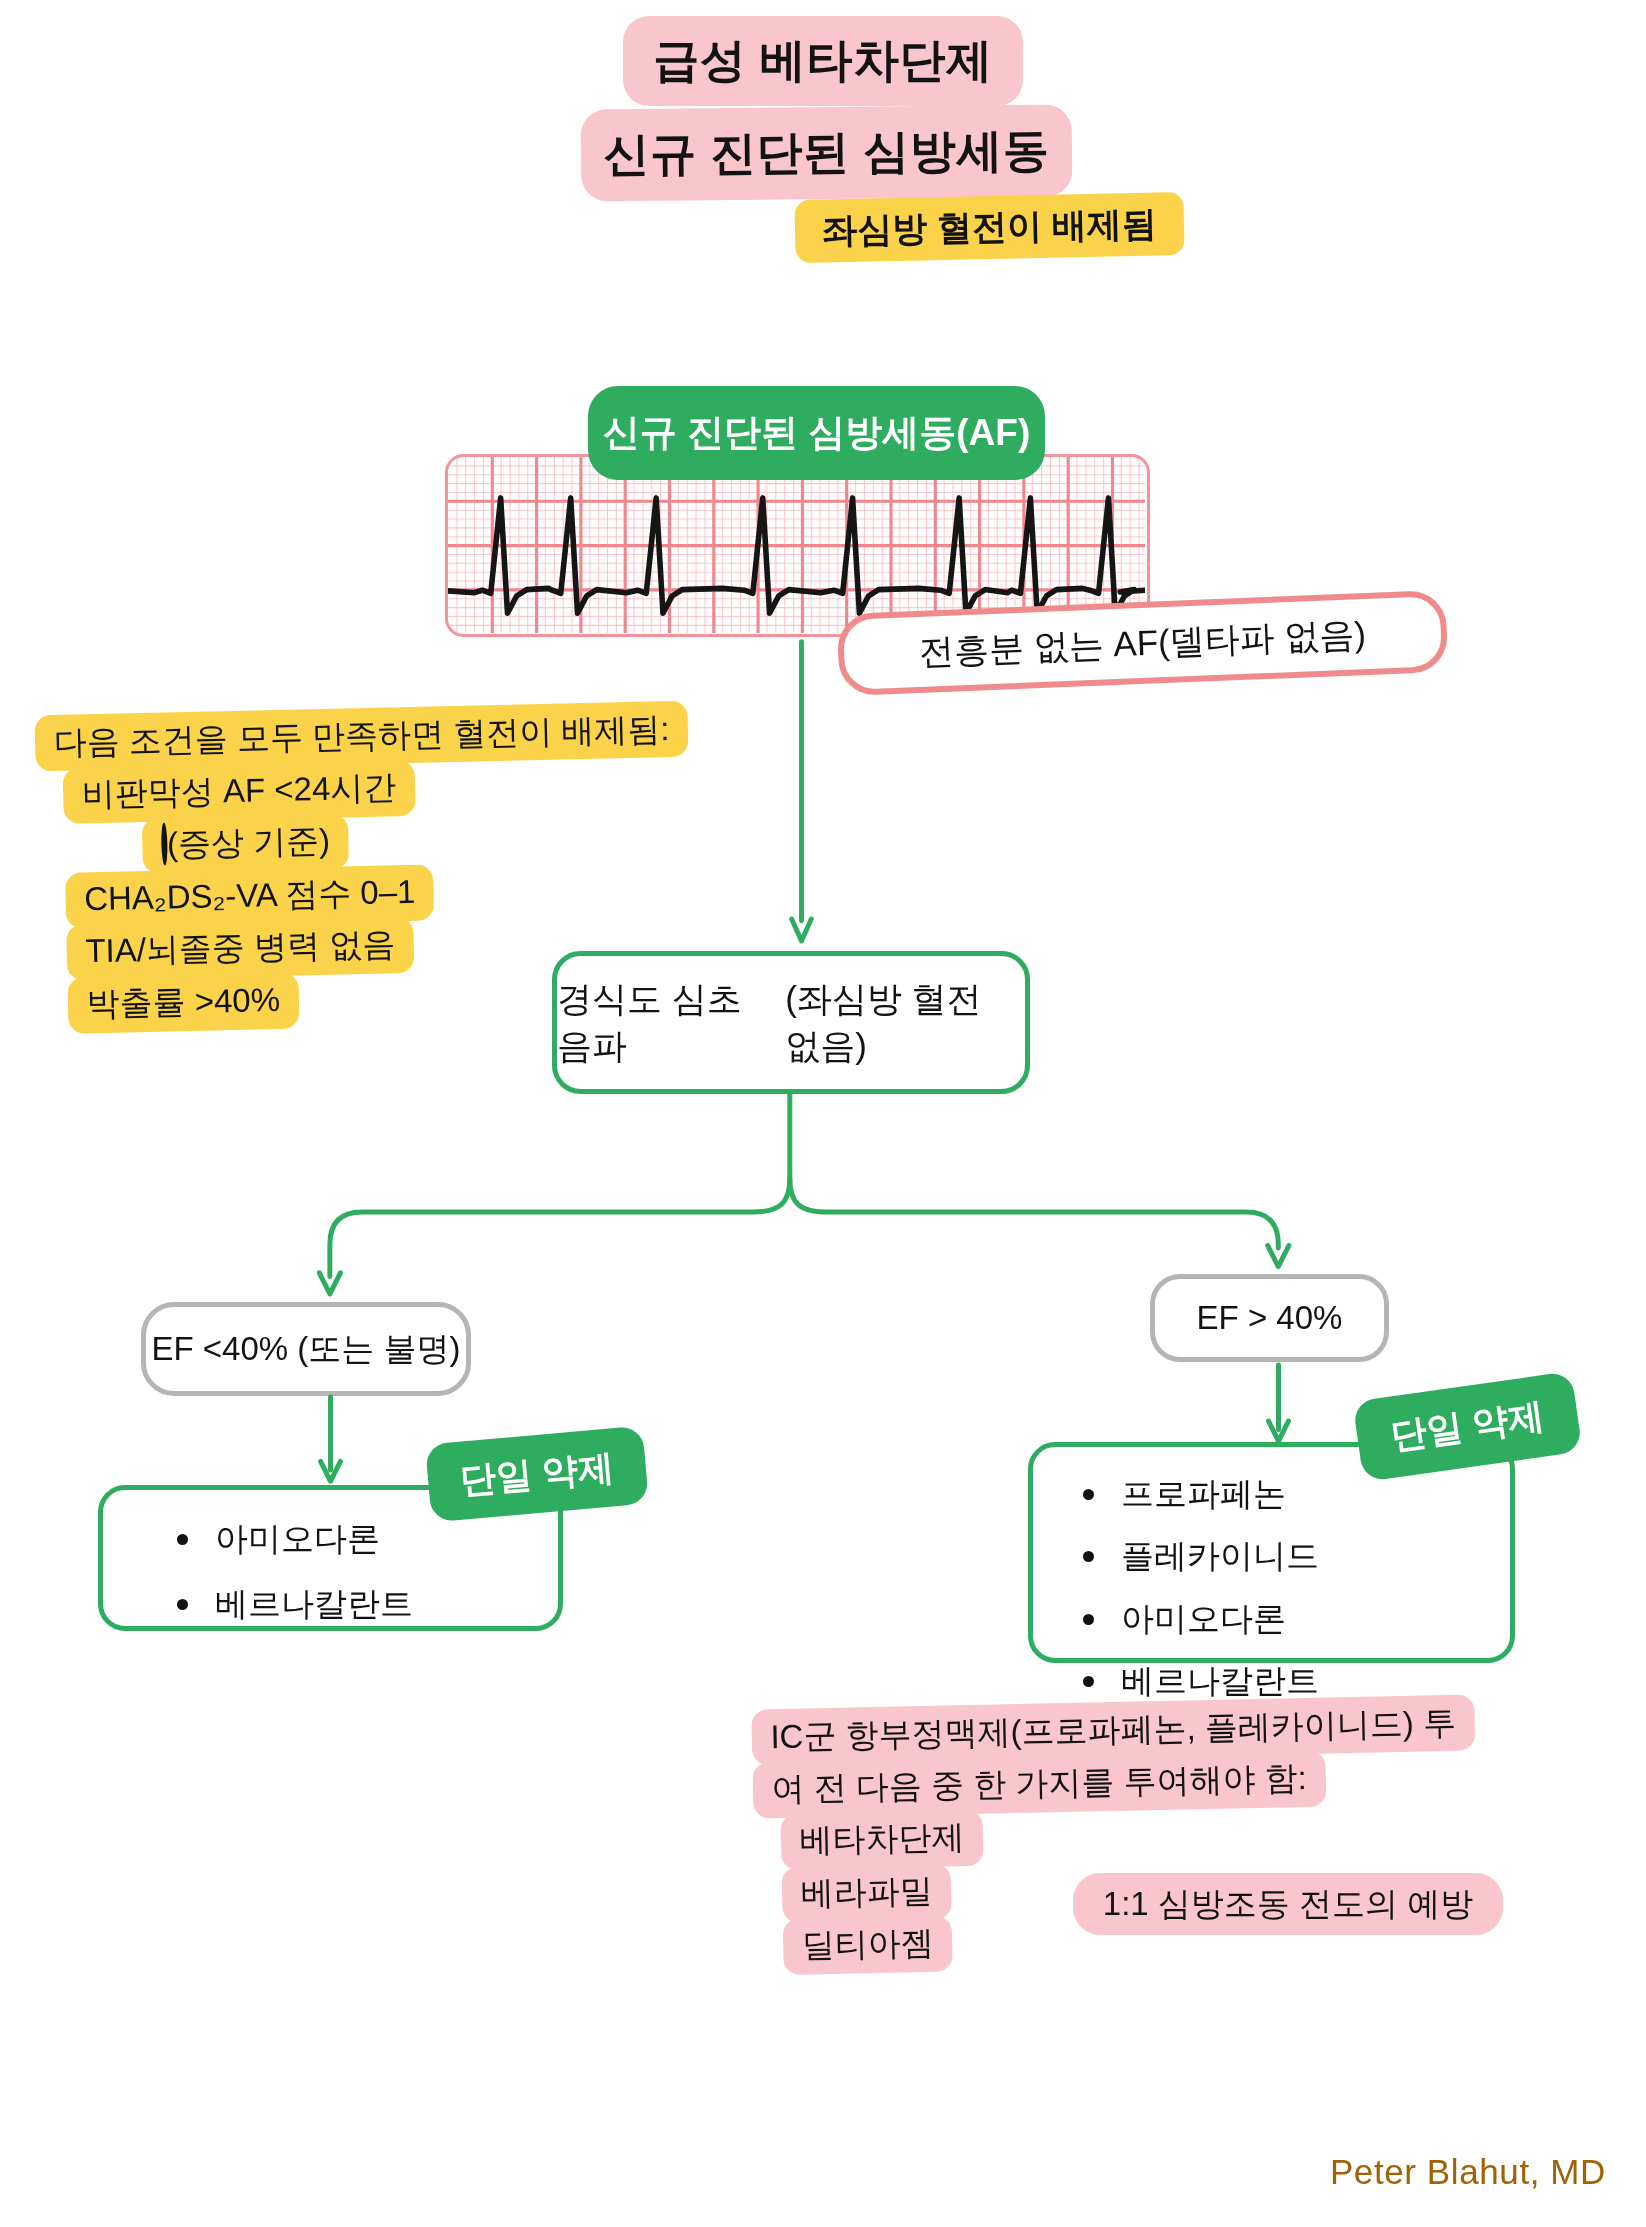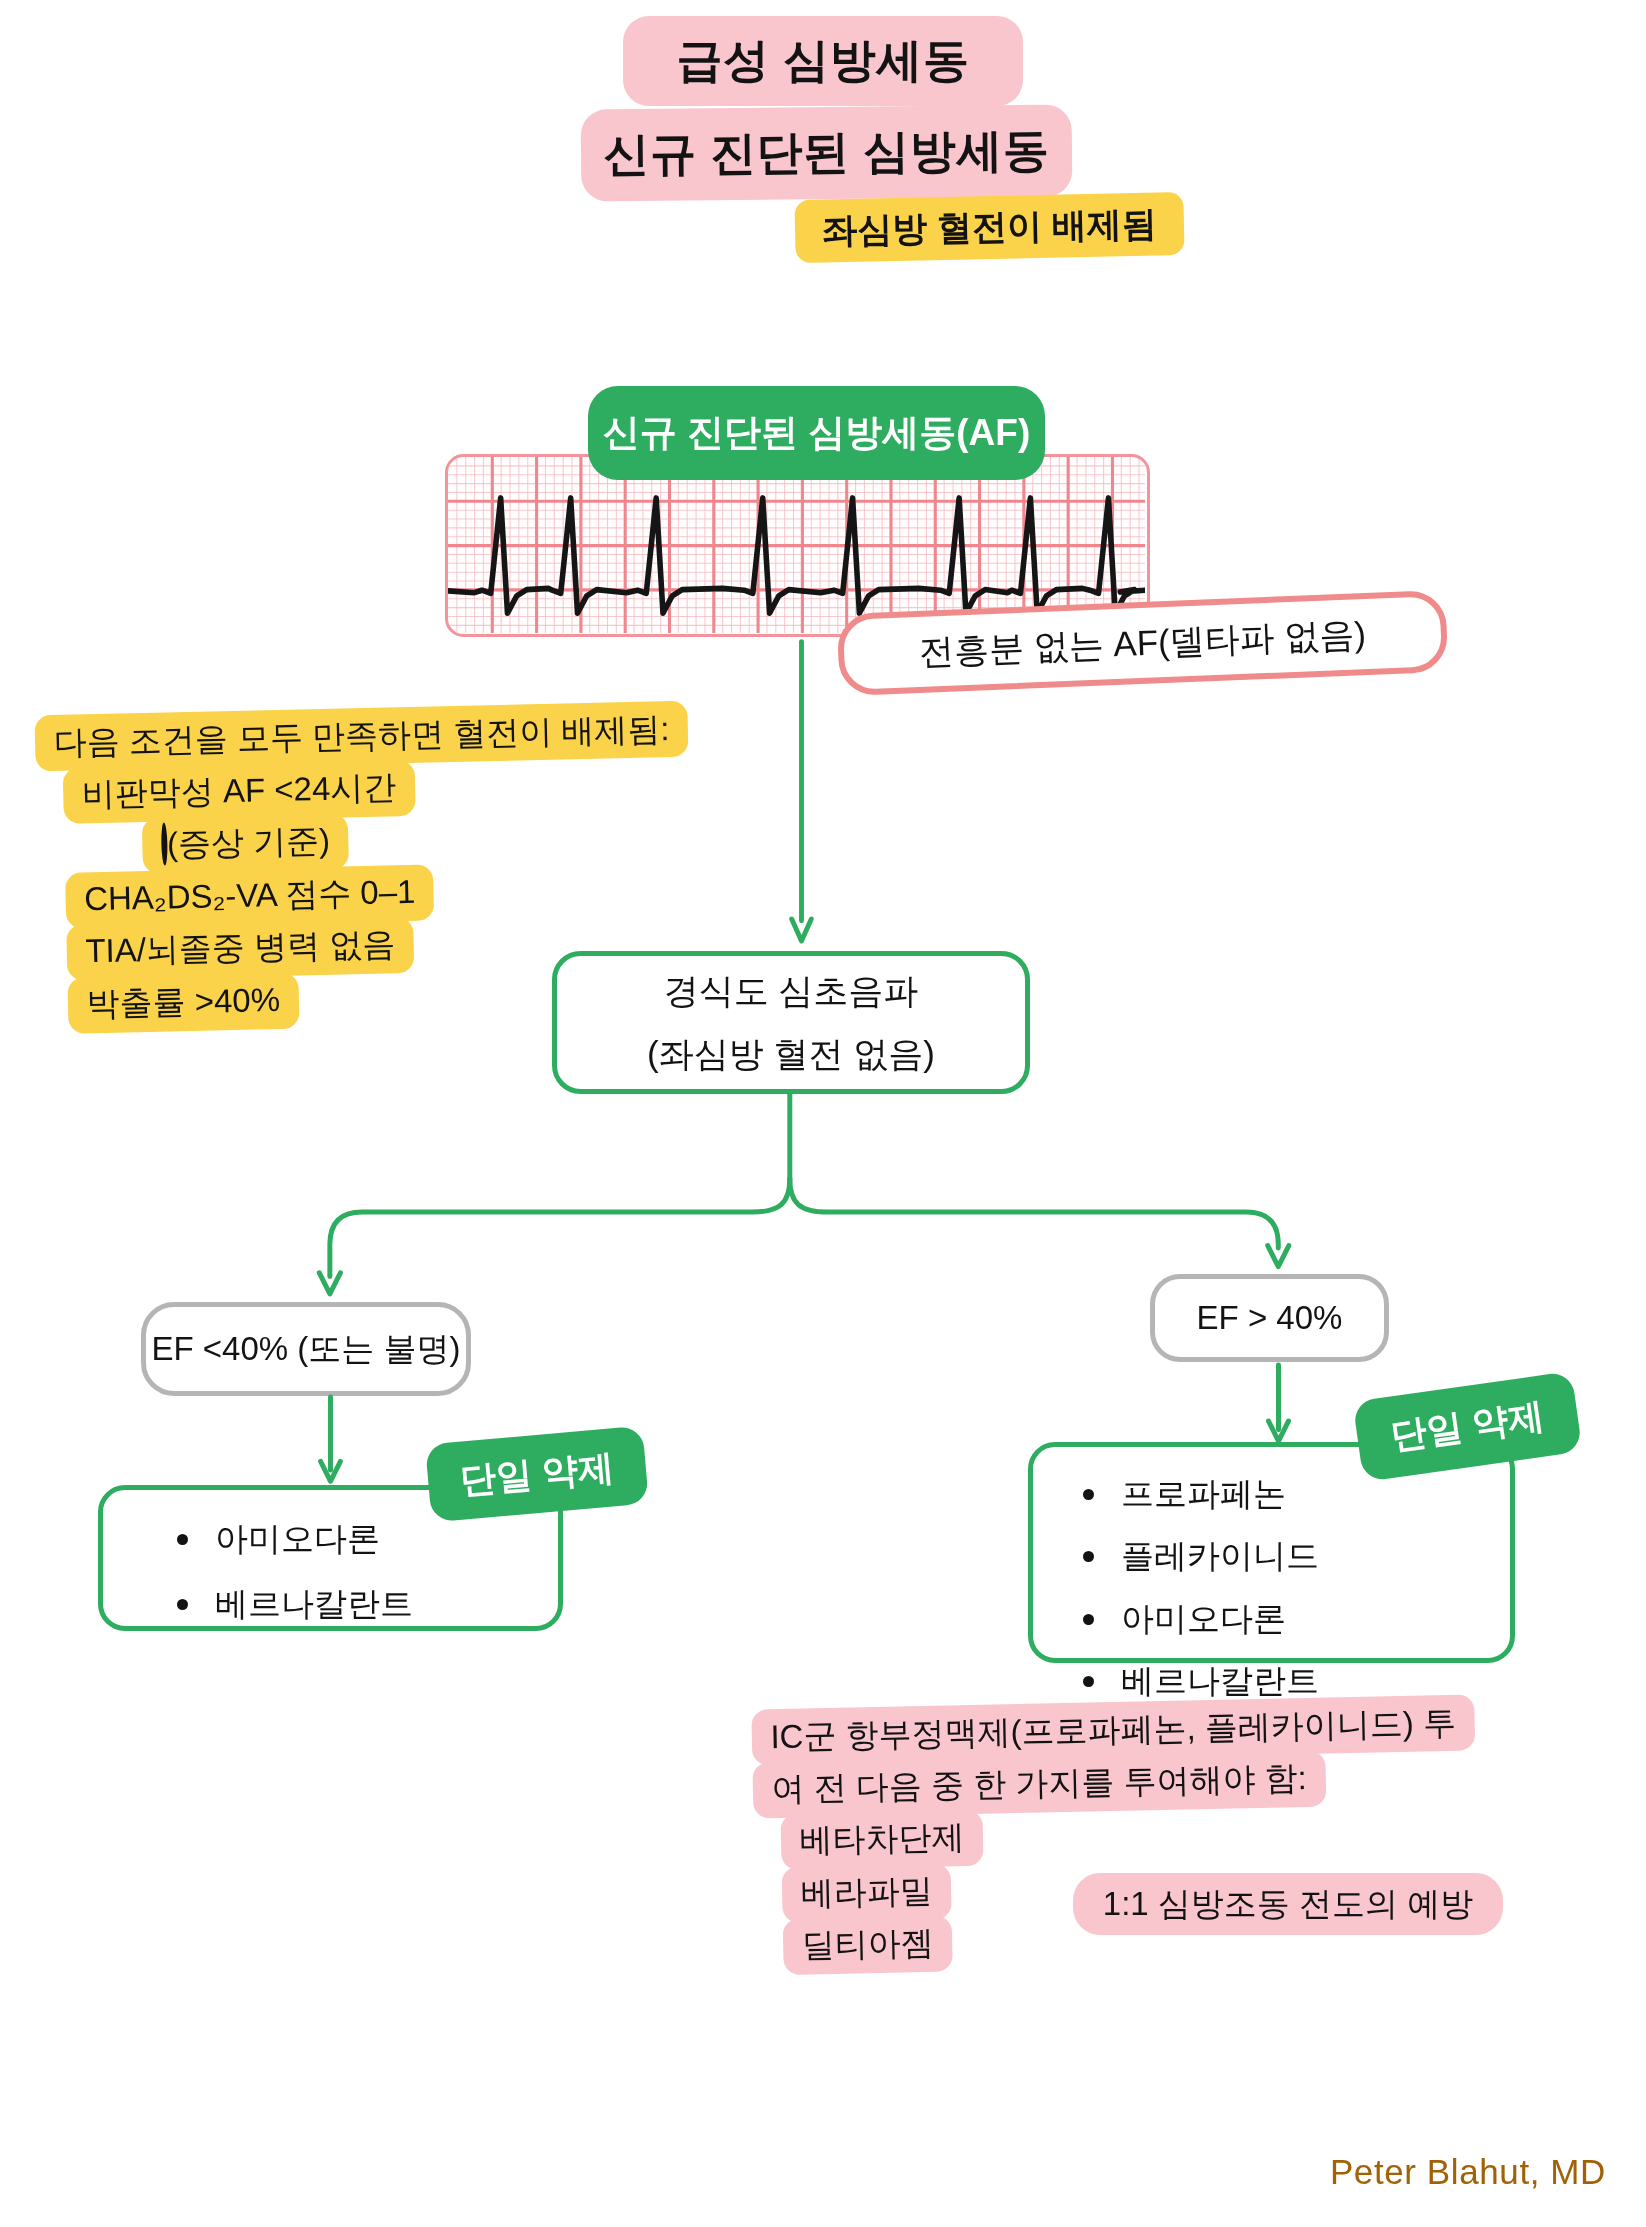--- a/index.html
+++ b/index.html
@@ -34,34 +34,34 @@
   .bullet-row{display:flex;align-items:center;gap:21px;}
   .dot{width:11px;height:11px;border-radius:50%;background:#131313;flex:0 0 auto;}
   .circle{width:8.7px;height:8.7px;border-radius:50%;border:3.1px solid #131313;background:transparent;flex:0 0 auto;}
   .indent1{margin-left:27px;}
   .indent2{margin-left:105px;}
 
   .drug-box{background:#ffffff;border:5.6px solid #2EAC5F;border-radius:27px;z-index:2;}
   .drug-list{display:flex;flex-direction:column;}
   .drug-row{display:flex;align-items:center;gap:27px;font-size:33px;font-weight:500;}
 
-  .tee-box{display:flex;flex-direction:column;align-items:center;justify-content:center;gap:16px;
+  .tee-box{display:flex;align-items:center;justify-content:center;gap:16px;
            font-size:35px;font-weight:500;z-index:2;}
 
   .conn{position:absolute;overflow:visible;z-index:1;}
   .conn path, .conn line{stroke:#2EAC5F;stroke-width:8;fill:none;stroke-linecap:round;stroke-linejoin:round;}
 
   .footer{font-size:35px;font-weight:400;color:#a16207;text-align:right;letter-spacing:0.6px;}
 </style>
 </head>
 <body>
 
 <div class="canvas">
 
-  <div class="abs center pill-pink t-big" style="left:623px;top:15.5px;width:400px;height:90px;">급성 심방세동</div>
+  <div class="abs center pill-pink t-big" style="left:623px;top:15.5px;width:400px;height:90px;">급성 베타차단제</div>
   <div class="abs center pill-pink t-big" style="left:581px;top:107px;width:491px;height:92px;transform:rotate(-0.6deg);">신규 진단된 심방세동</div>
   <div class="abs center pill-yellow t-med" style="left:795px;top:196px;width:389px;height:63px;transform:rotate(-1.2deg);">좌심방 혈전이 배제됨</div>
 
   <div class="abs ecg-wrap" style="left:445px;top:454px;width:705px;height:183px;z-index:1;">
     <svg id="ecg-svg" width="697" height="176" viewBox="0 0 1125 284">
         <line x1="14.3" y1="0" x2="14.3" y2="284" stroke="#F6BCC1" stroke-width="1.7" opacity="0.8"></line>
         <line x1="28.6" y1="0" x2="28.6" y2="284" stroke="#F6BCC1" stroke-width="1.7" opacity="0.8"></line>
         <line x1="42.900000000000006" y1="0" x2="42.900000000000006" y2="284" stroke="#F6BCC1" stroke-width="1.7" opacity="0.8"></line>
         <line x1="57.2" y1="0" x2="57.2" y2="284" stroke="#F6BCC1" stroke-width="1.7" opacity="0.8"></line>
         <line x1="71.5" y1="0" x2="71.5" y2="284" stroke="#F6BCC1" stroke-width="1.7" opacity="0.8"></line>

